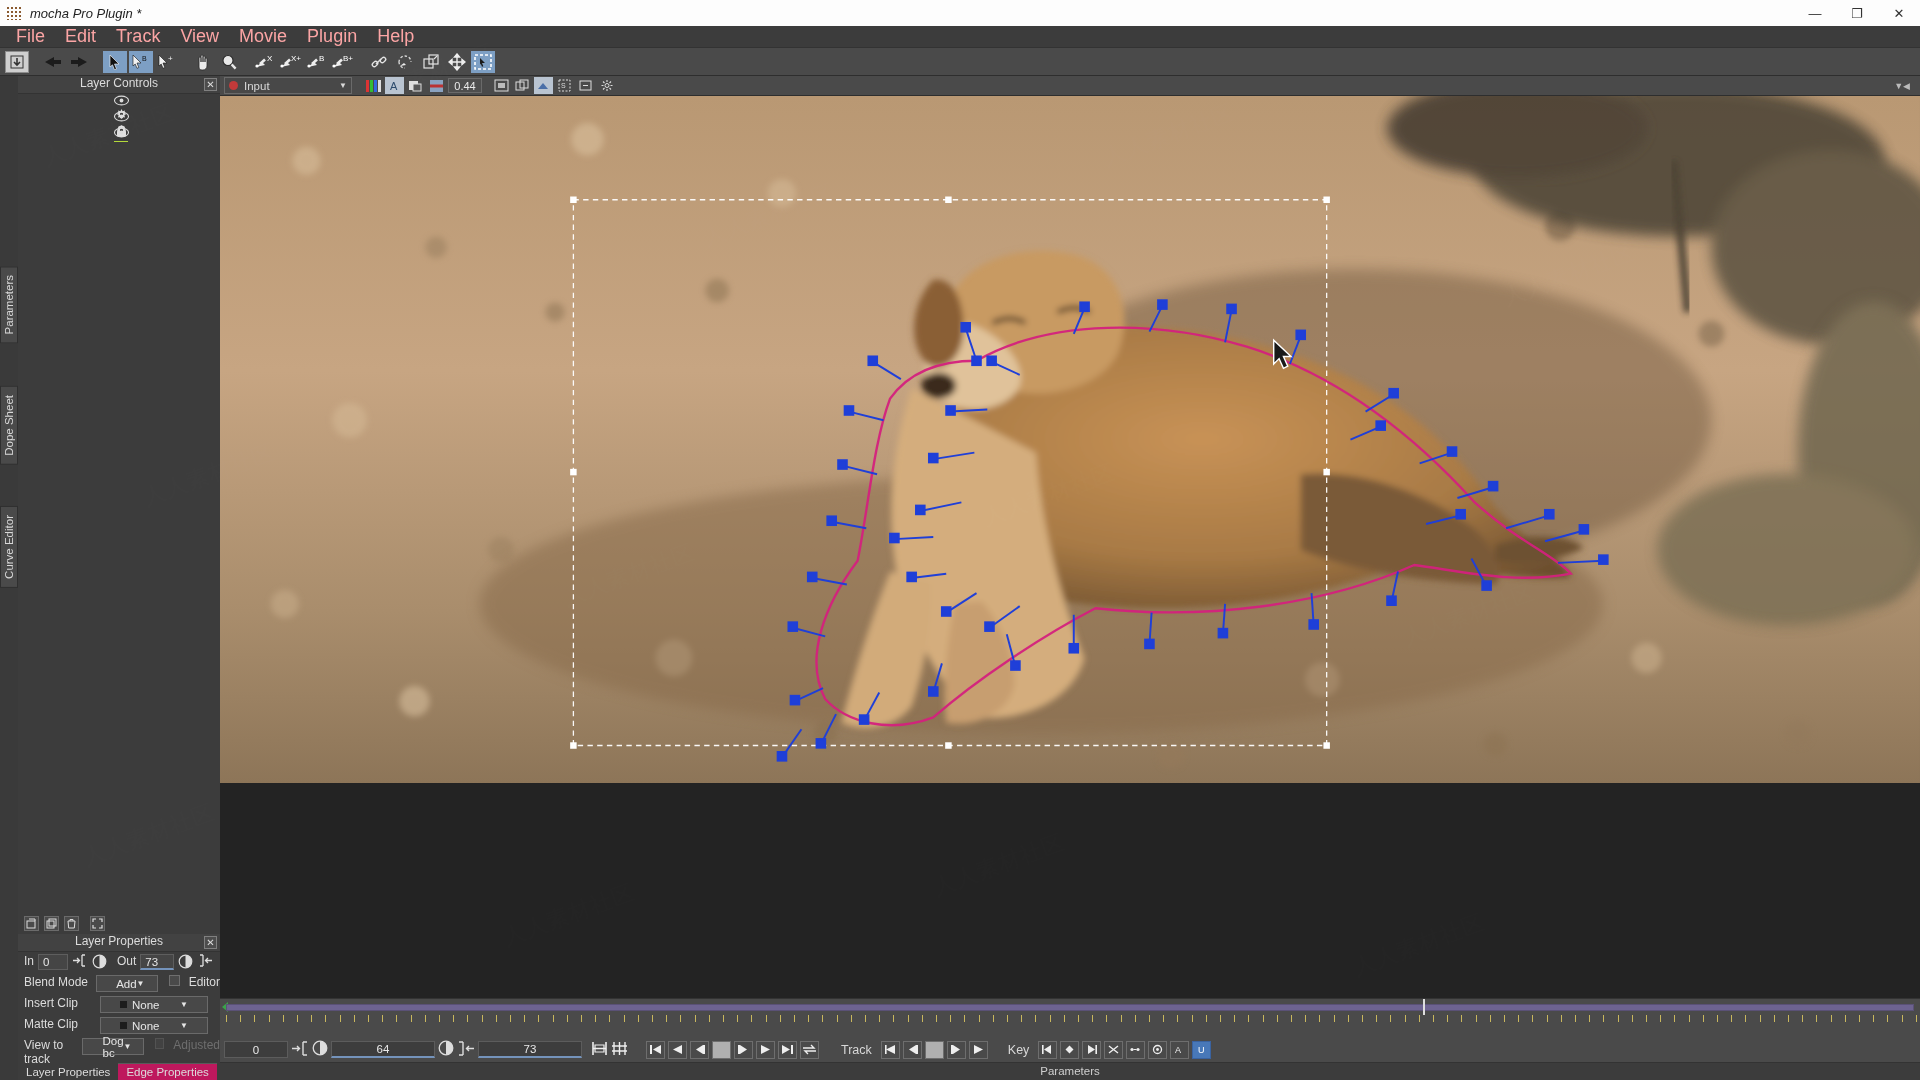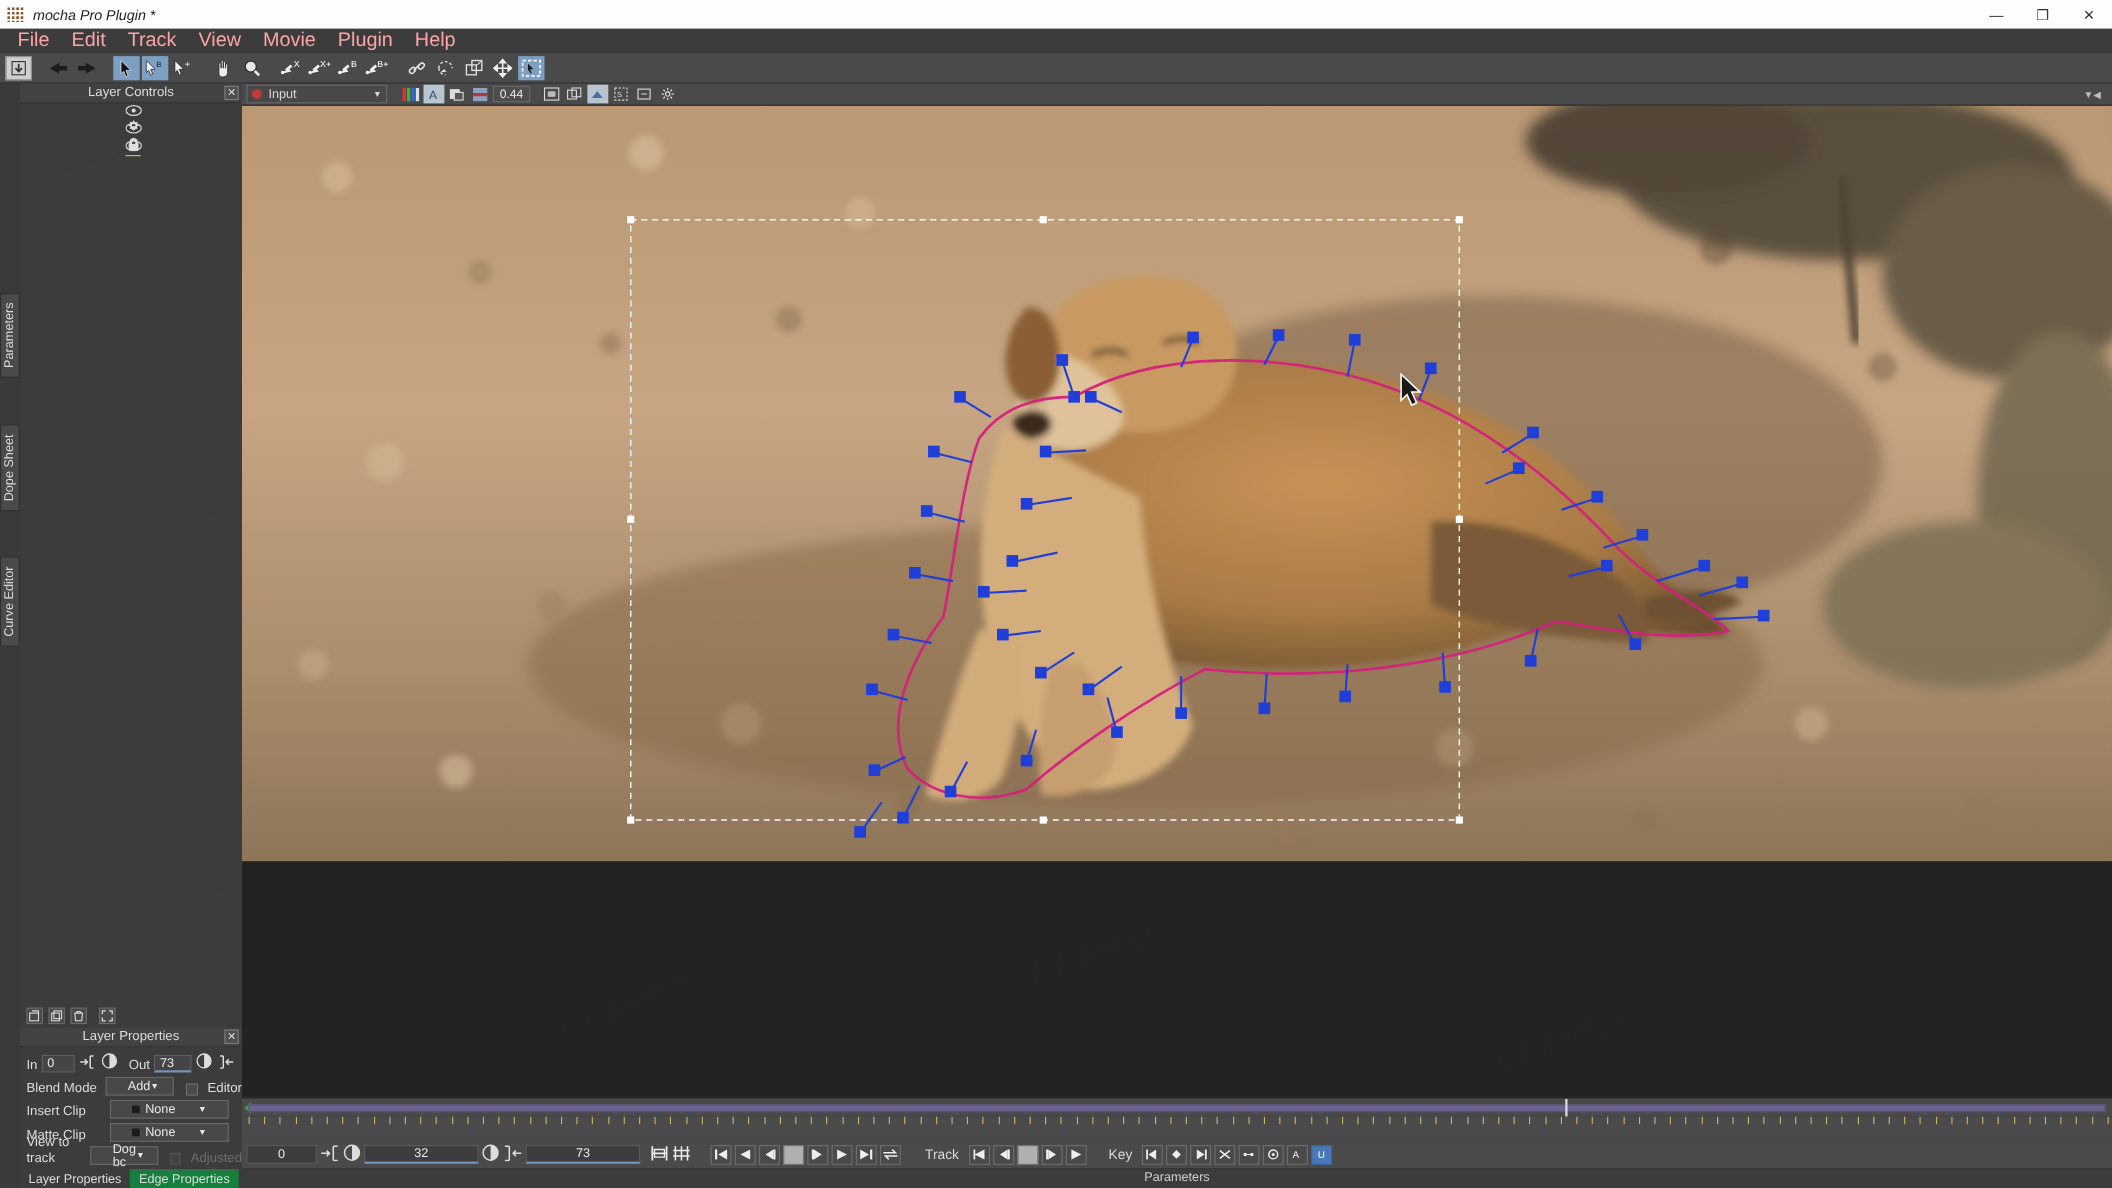--- a/index.html
+++ b/index.html
@@ -95,41 +95,41 @@
   .layer-scroll { flex: 1; background: #3c3c3c; }
 
   .layer-footer {
     height: 22px; display: flex; align-items: center; gap: 5px; padding-left: 6px;
   }
   .minibtn { width: 15px; height: 15px; border: 1px solid #6b6b6b; background: #4a4a4a;
              display:flex; align-items:center; justify-content:center; }
 
   
   .lp { padding: 2px 0 0 0; }
-  .lp-row { display: flex; align-items: flex-end; height: 21px; padding-left: 6px; gap: 4px; }
+  .lp-row { display: flex; align-items: flex-start; height: 21px; padding-left: 6px; gap: 4px; }
   .lp-label { font-size: 12px; color: #dcdcdc; }
   .fieldbox {
     background: #454545; border: 1px solid #5e5e5e; height: 16px;
     color: #e6e6e6; font-size: 11.5px; padding: 0 4px; line-height: 15px;
   }
   .fieldbox.underline { border-bottom: 2px solid #7493bb; }
   .dd {
     background: #484848; border: 1px solid #6a6a6a; height: 17px;
     display: flex; align-items: center; padding: 0 19px; font-size: 11.5px;
     color: #e6e6e6; position: relative;
   }
   .dd .caret { margin-left: auto; font-size: 8px; }
   .dd .sq { width: 7px; height: 7px; background: #1c1c1c; margin-right: 5px; }
   .cb { width: 11px; height: 11px; border: 1px solid #6f6f6f; background: #4a4a4a;
         display:inline-block; }
   .cb.dis { opacity: .45; }
 
   .bottom-tabs { display: flex; height: 18px; align-items: flex-end; margin-top: 3px; }
   .btab { font-size: 11.5px; padding: 2px 8px; background: #3c3c3c; color: #dcdcdc; }
-  .btab.active { background: #15803d; border-top: 1px solid #5a5a5a; }
+  .btab.active { background: #be185d; border-top: 1px solid #5a5a5a; }
 
   
   .center { flex: 1; display: flex; flex-direction: column; background: #2b2b2b; }
 
   .viewbar {
     height: 20px; background: #4a4a4a; display: flex; align-items: center;
     gap: 2px; padding: 0 4px; border-bottom: 1px solid #2e2e2e;
   }
   .vbtn {
     height: 17px; min-width: 19px; display: flex; align-items: center;
@@ -954,21 +954,21 @@
               <path d="M1 7.5h7M6 5l2.5 2.5L6 10" stroke="#ddd" stroke-width="1.4" fill="none"></path>
               <path d="M12 1v13M12 1h4M12 14h4" stroke="#ddd" stroke-width="1.4" fill="none"></path>
             </svg>
         </span>
         <span>
           <svg width="16" height="16" viewBox="0 0 16 16">
               <circle cx="8" cy="8" r="6.8" fill="none" stroke="#ddd" stroke-width="1.3"></circle>
               <path d="M8 1.2A6.8 6.8 0 018 14.8z" fill="#ddd"></path>
             </svg>
         </span>
-        <div class="tfield ul" style="width:104px;">32</div>
+        <div class="tfield ul" style="width:104px;">64</div>
         <span>
           <svg width="16" height="16" viewBox="0 0 16 16">
               <circle cx="8" cy="8" r="6.8" fill="none" stroke="#ddd" stroke-width="1.3"></circle>
               <path d="M8 1.2A6.8 6.8 0 018 14.8z" fill="#ddd"></path>
             </svg>
         </span>
         <span>
           <svg width="18" height="15" viewBox="0 0 18 15">
               <path d="M6 1v13M6 1H2M6 14H2" stroke="#ddd" stroke-width="1.4" fill="none"></path>
               <path d="M17 7.5h-7M12 5L9.5 7.5 12 10" stroke="#ddd" stroke-width="1.4" fill="none"></path>

